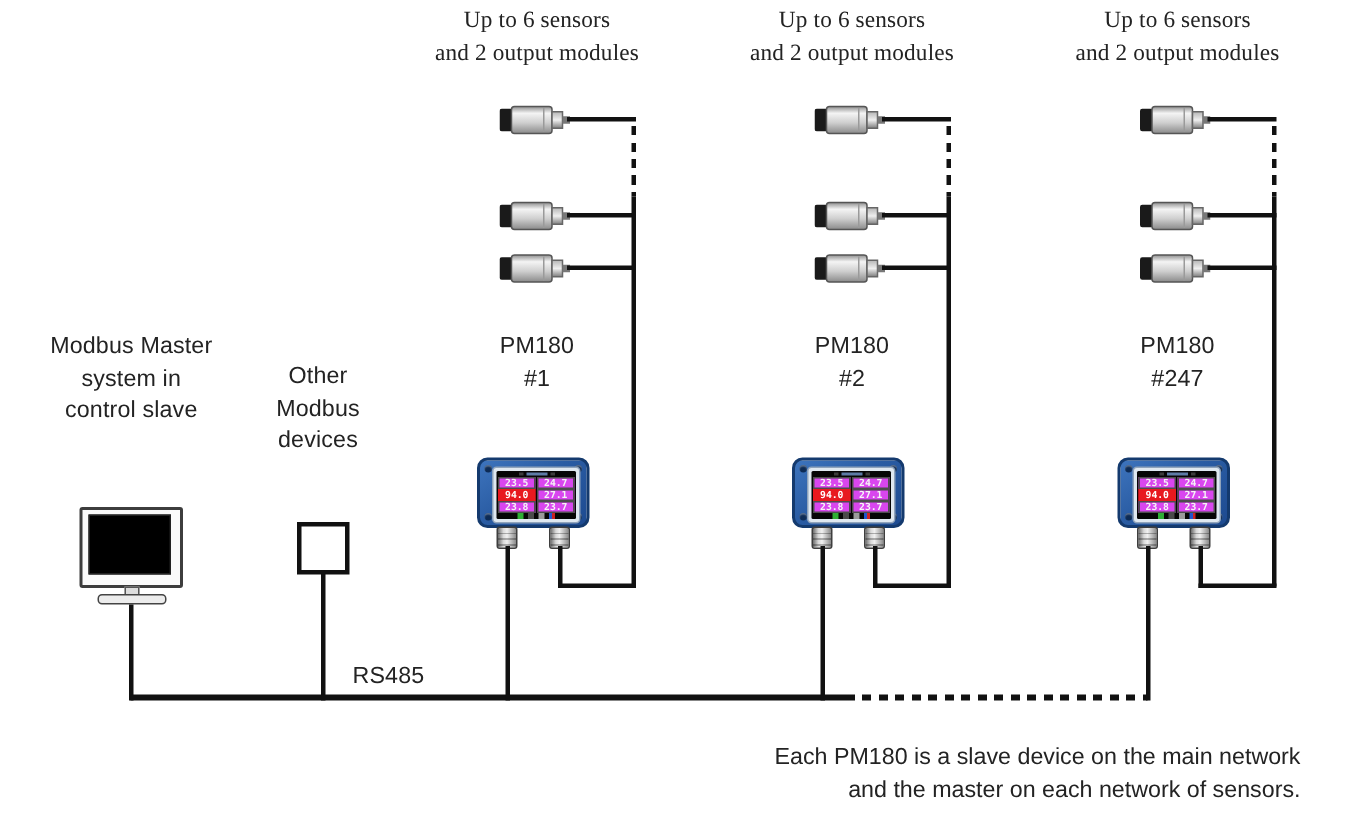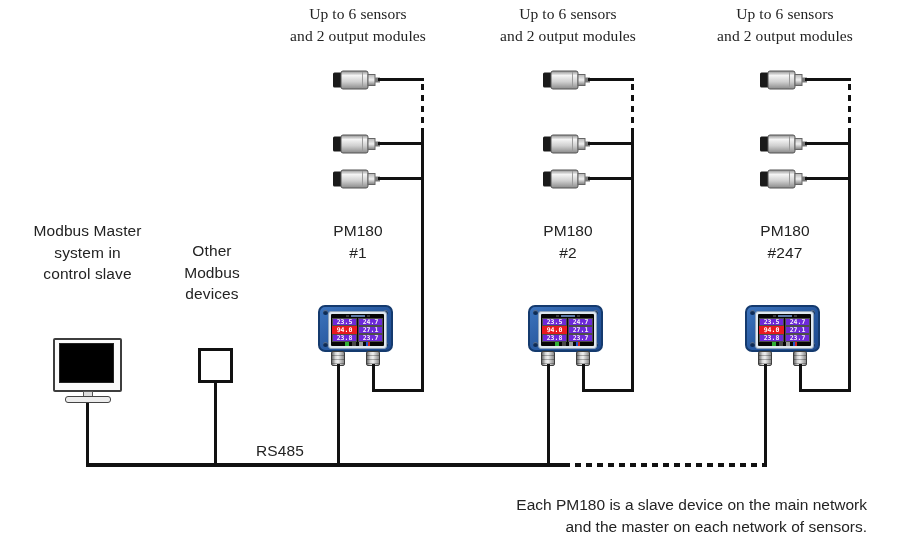--- a/index.html
+++ b/index.html
@@ -32,21 +32,21 @@
   .screw{position:absolute;width:5px;height:5px;border-radius:50%;background:#0d2b55;
     box-shadow:inset 0 1px 1px rgba(255,255,255,.35);}
   .screw.tl{left:3px;top:3px}.screw.tr{right:3px;top:3px}.screw.bl{left:3px;bottom:3px}.screw.br{right:3px;bottom:3px}
   .pm-frame{position:absolute;left:8px;top:4px;width:59px;height:38px;box-sizing:border-box;
     background:#dfe8f0;border:1px solid #8fa3bb;border-radius:3px;}
   .pm-screen{position:absolute;left:2px;top:2px;width:53px;height:32px;background:#060606;border-radius:1px;overflow:hidden;}
   .scr-header{height:4px;display:flex;justify-content:center;align-items:center;gap:2px;}
   .scr-header .bar{width:14px;height:2px;background:#5d7ba6;}
   .scr-header .dot{width:3px;height:2px;background:#3c3c3c;}
   .scr-rows{display:grid;grid-template-columns:1fr 1fr;column-gap:1px;padding:0 1px;}
-  .cell{box-sizing:border-box;height:8px;border:1px solid #4d4d4d;background:#6d28d9;color:#f5f5f5;
+  .cell{box-sizing:border-box;height:8px;border:1px solid #4d4d4d;background:#d946ef;color:#f5f5f5;
     font-family:"DejaVu Sans Mono",monospace;font-size:6.5px;font-weight:bold;line-height:6px;
     display:flex;align-items:center;justify-content:center;overflow:hidden;}
   .cell.alarm{background:#e8191f;border-color:#e8191f;color:#fff;}
   .scr-icons{height:4px;display:flex;justify-content:center;align-items:center;gap:3px;margin-top:0;}
   .scr-icons i{display:block;width:4px;height:4px;}
   .ic-green{background:#2fae35;}
   .ic-dark{background:#4a4a4a;}
   .ic-grey{background:#9a9a9a;}
   .ic-split{background:linear-gradient(90deg,#2255cc 50%,#cc2222 50%);}
   .gland{position:absolute;top:46px;width:14px;height:15px;box-sizing:border-box;
@@ -61,21 +61,21 @@
     background:#fafafa;border:2px solid #3d3d3d;border-radius:2px;}
   .mon-screen{position:absolute;left:6px;top:5px;width:53px;height:38px;background:#000;border:1px solid #222;}
   .mon-neck{position:absolute;left:30px;top:53px;width:10px;height:6px;background:#ddd;border:1px solid #555;box-sizing:border-box;}
   .mon-base{position:absolute;left:12px;top:58px;width:46px;height:7px;background:#ececec;border:1.5px solid #444;border-radius:3px;box-sizing:border-box;}
 
   
   .sq-device{position:absolute;left:198px;top:348px;width:35px;height:35px;box-sizing:border-box;
     background:#fff;border:3px solid #111;}
 
   .caption{position:absolute;right:33px;top:494px;width:480px;text-align:right;font-size:15.5px;line-height:21.5px;}
-  .rs485{position:absolute;left:235px;top:440px;width:90px;text-align:center;font-size:15.5px;}
+  .rs485{position:absolute;left:235px;top:440px;width:90px;text-align:left;font-size:15.5px;}
 </style>
 </head>
 <body>
 
 <div class="canvas">
 
   <svg width="0" height="0" style="position:absolute">
     <defs>
       <linearGradient id="gBody" x1="0" y1="0" x2="0" y2="1">
         <stop offset="0" stop-color="#8f8f8f"></stop>

